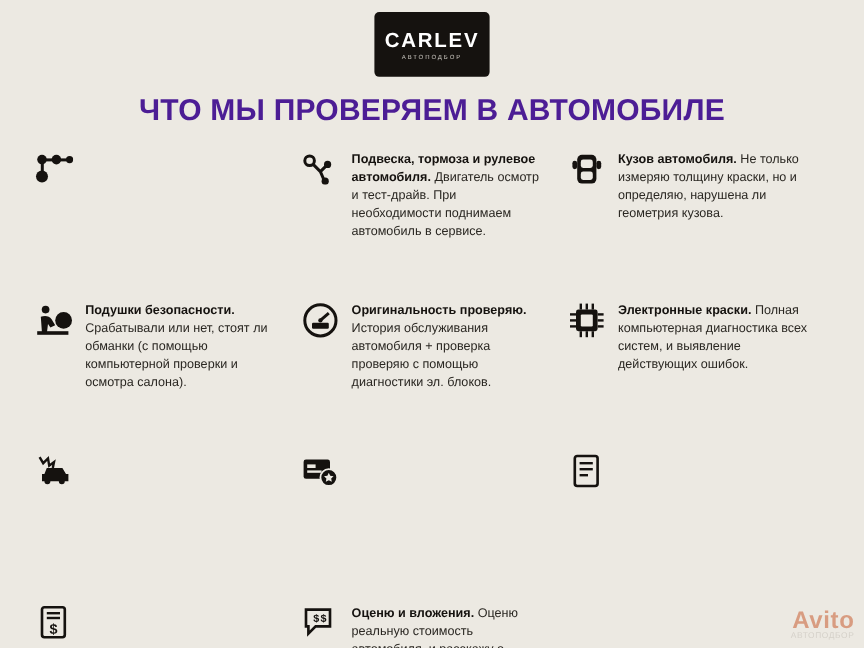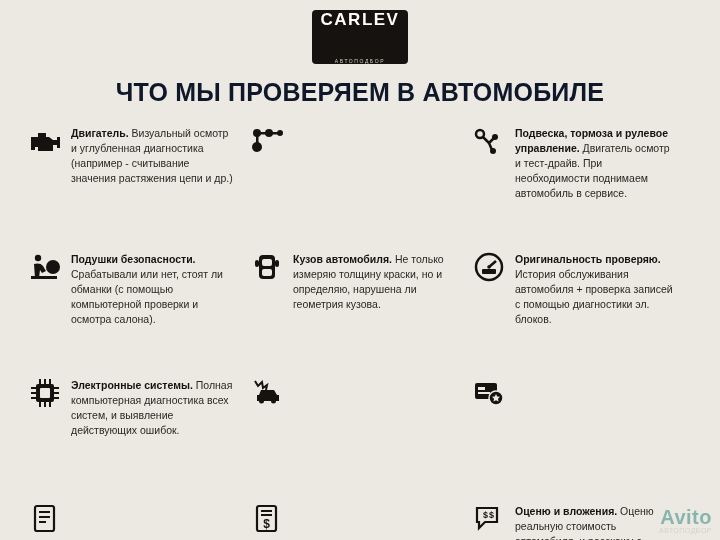--- a/index.html
+++ b/index.html
@@ -26,21 +26,21 @@
     top: 10px;
     left: 50%;
     transform: translateX(-50%);
     width: 96px;
     height: 54px;
     background: #15120f;
     border-radius: 4px;
     display: flex;
     flex-direction: column;
     align-items: center;
-    justify-content: space-between;
+    justify-content: center;
   }
   .logo-main {
     color: #ffffff;
     font-size: 17px;
     font-weight: bold;
     letter-spacing: 1.5px;
     line-height: 19px;
   }
   .logo-sub {
     color: #cfcbc4;
@@ -50,21 +50,21 @@
   }
   
   .title {
     position: absolute;
     top: 78px;
     left: 0;
     width: 720px;
     text-align: center;
     font-size: 25px;
     font-weight: bold;
-    color: #0f172a;
+    color: #4c1d95;
     letter-spacing: 0.2px;
   }
   
   .grid {
     position: absolute;
     top: 126px;
     left: 28px;
     width: 668px;
     display: flex;
     flex-wrap: wrap;
@@ -107,21 +107,21 @@
   .watermark {
     position: absolute;
     right: 8px;
     bottom: 6px;
     text-align: right;
     opacity: 0.45;
   }
   .wm-main {
     font-size: 20px;
     font-weight: bold;
-    color: #0f766e;
+    color: #c2410c;
     letter-spacing: 0.5px;
     line-height: 20px;
   }
   .wm-sub {
     font-size: 7px;
     color: #b9b4ab;
     letter-spacing: 0.5px;
   }
 </style>
 </head>
@@ -131,30 +131,20 @@
 
   <div class="logo-wrap">
     <div class="logo-main">CARLEV</div>
     <div class="logo-sub">АВТОПОДБОР</div>
   </div>
 
   <div class="title">ЧТО МЫ ПРОВЕРЯЕМ В АВТОМОБИЛЕ</div>
 
   <div class="grid">
 
-    <div class="cell">
-      <span class="icon">
-        <svg width="32" height="26" viewBox="0 0 32 26">
-            <path fill="#15120f" d="M6 9h3V5h8v4h3l4 3h4v-3h3v11h-3v-3h-4v6H9v-4H6v3H2V9h4z"></path>
-          </svg>
-      </span>
-      <div class="txt">
-        <b>Двигатель.</b><span> Визуальный осмотр и углубленная диагностика (например - считывание значения растяжения цепи и др.)</span>
-      </div>
-    </div>
 
     <div class="cell">
       <span class="icon">
         <svg width="32" height="26" viewBox="0 0 32 26">
           <circle cx="6" cy="5" r="4" fill="#15120f"></circle>
             <circle cx="18" cy="5" r="4" fill="#15120f"></circle>
             <circle cx="29" cy="5" r="3" fill="#15120f"></circle>
           <rect x="5" y="4" width="25" height="2.5" fill="#15120f"></rect>
           <rect x="5" y="5" width="2.5" height="10" fill="#15120f"></rect>
           <circle cx="6" cy="19" r="5" fill="#15120f"></circle>
@@ -165,64 +155,64 @@
     <div class="cell">
       <span class="icon">
         <svg width="32" height="26" viewBox="0 0 32 26">
           <circle cx="7" cy="6" r="4" fill="none" stroke="#15120f" stroke-width="2.5"></circle>
           <path d="M10 9l6 6M16 15l5-5M16 15l3 7" stroke="#15120f" stroke-width="2.5" fill="none"></path>
           <circle cx="22" cy="9" r="3" fill="#15120f"></circle>
           <circle cx="20" cy="23" r="3" fill="#15120f"></circle>
         </svg>
       </span>
       <div class="txt">
-        <b>Подвеска, тормоза и рулевое управление.</b><span> Двигатель осмотр и тест-драйв. При необходимости поднимаем автомобиль в сервисе.</span>
-      </div>
-    </div>
-
-    <div class="cell">
-      <span class="icon">
-        <svg width="32" height="26" viewBox="0 0 32 26">
-          <circle cx="9" cy="4" r="3.2" fill="#15120f"></circle>
-          <path d="M5 10c3-1 7-1 9 2l3 5-4 2-2-3-1 8H6z" fill="#15120f"></path>
-          <circle cx="24" cy="13" r="7" fill="#15120f"></circle>
-          <rect x="2" y="22" width="26" height="3" fill="#15120f"></rect>
-        </svg>
-      </span>
-      <div class="txt">
-        <b>Подушки безопасности.</b><span> Срабатывали или нет, стоят ли обманки (с помощью компьютерной проверки и осмотра салона).</span>
+        <b>Подвеска, тормоза и рулевое автомобиля.</b><span> Двигатель осмотр и тест-драйв. При необходимости поднимаем автомобиль в сервисе.</span>
       </div>
     </div>
 
     <div class="cell">
       <span class="icon">
         <svg width="32" height="28" viewBox="0 0 32 28">
           <rect x="8" y="2" width="16" height="24" rx="4" fill="#15120f"></rect>
           <rect x="11" y="6" width="10" height="7" rx="2" fill="#ece9e2"></rect>
           <rect x="11" y="16" width="10" height="7" rx="2" fill="#ece9e2"></rect>
           <rect x="4" y="7" width="4" height="7" rx="2" fill="#15120f"></rect>
           <rect x="24" y="7" width="4" height="7" rx="2" fill="#15120f"></rect>
         </svg>
       </span>
       <div class="txt">
         <b>Кузов автомобиля.</b><span> Не только измеряю толщину краски, но и определяю, нарушена ли геометрия кузова.</span>
       </div>
     </div>
 
     <div class="cell">
       <span class="icon">
+        <svg width="32" height="26" viewBox="0 0 32 26">
+          <circle cx="9" cy="4" r="3.2" fill="#15120f"></circle>
+          <path d="M5 10c3-1 7-1 9 2l3 5-4 2-2-3-1 8H6z" fill="#15120f"></path>
+          <circle cx="24" cy="13" r="7" fill="#15120f"></circle>
+          <rect x="2" y="22" width="26" height="3" fill="#15120f"></rect>
+        </svg>
+      </span>
+      <div class="txt">
+        <b>Подушки безопасности.</b><span> Срабатывали или нет, стоят ли обманки (с помощью компьютерной проверки и осмотра салона).</span>
+      </div>
+    </div>
+
+    <div class="cell">
+      <span class="icon">
         <svg width="32" height="30" viewBox="0 0 32 30">
           <circle cx="16" cy="15" r="13" fill="none" stroke="#15120f" stroke-width="2.5"></circle>
           <path d="M16 15l7-6" stroke="#15120f" stroke-width="2.5"></path>
           <rect x="9" y="17" width="14" height="5" rx="1" fill="#15120f"></rect>
           <circle cx="16" cy="15" r="1.8" fill="#15120f"></circle>
         </svg>
       </span>
       <div class="txt">
-        <b>Оригинальность проверяю.</b><span> История обслуживания автомобиля + проверка записей с помощью диагностики эл. блоков.</span>
+        <b>Оригинальность проверяю.</b><span> История обслуживания автомобиля + проверка проверяю с помощью диагностики эл. блоков.</span>
       </div>
     </div>
 
     <div class="cell">
       <span class="icon">
         <svg width="30" height="30" viewBox="0 0 30 30">
           <rect x="6" y="6" width="18" height="18" rx="2" fill="#15120f"></rect>
           <rect x="10" y="10" width="10" height="10" rx="1" fill="#ece9e2"></rect>
           <g fill="#15120f">
             <rect x="9" y="1" width="2" height="5"></rect>
@@ -234,21 +224,21 @@
             <rect x="1" y="9" width="5" height="2"></rect>
               <rect x="1" y="14" width="5" height="2"></rect>
               <rect x="1" y="19" width="5" height="2"></rect>
             <rect x="24" y="9" width="5" height="2"></rect>
               <rect x="24" y="14" width="5" height="2"></rect>
               <rect x="24" y="19" width="5" height="2"></rect>
           </g>
         </svg>
       </span>
       <div class="txt">
-        <b>Электронные системы.</b><span> Полная компьютерная диагностика всех систем, и выявление действующих ошибок.</span>
+        <b>Электронные краски.</b><span> Полная компьютерная диагностика всех систем, и выявление действующих ошибок.</span>
       </div>
     </div>
 
     <div class="cell">
       <span class="icon">
         <svg width="32" height="28" viewBox="0 0 32 28">
           <path d="M4 2l3 5 4-4 1 6 4-3-1 5" fill="none" stroke="#15120f" stroke-width="2"></path>
           <path d="M8 16l2-5h13l3 5h2v6h-3a2.5 2.5 0 0 1-5 0h-7a2.5 2.5 0 0 1-5 0H6v-6z" fill="#15120f"></path>
         </svg>
       </span>

